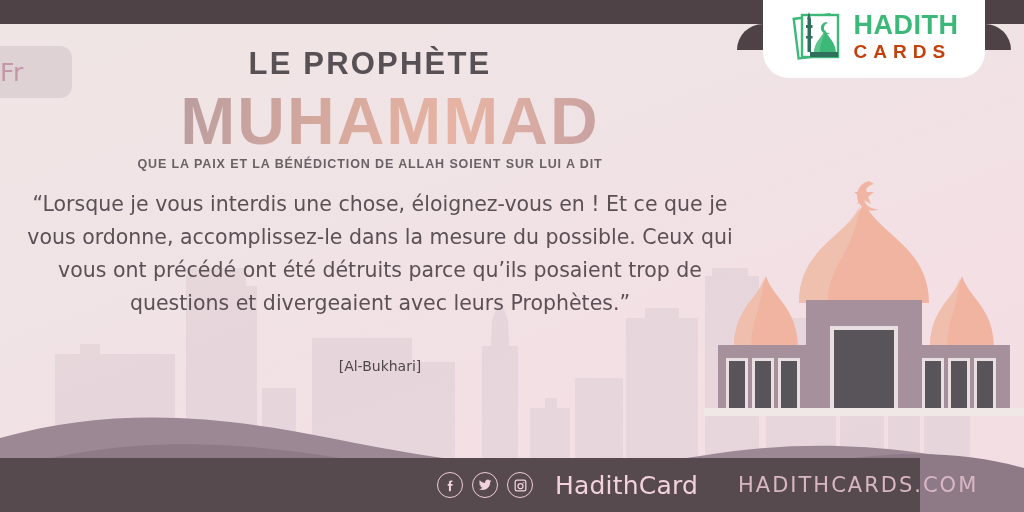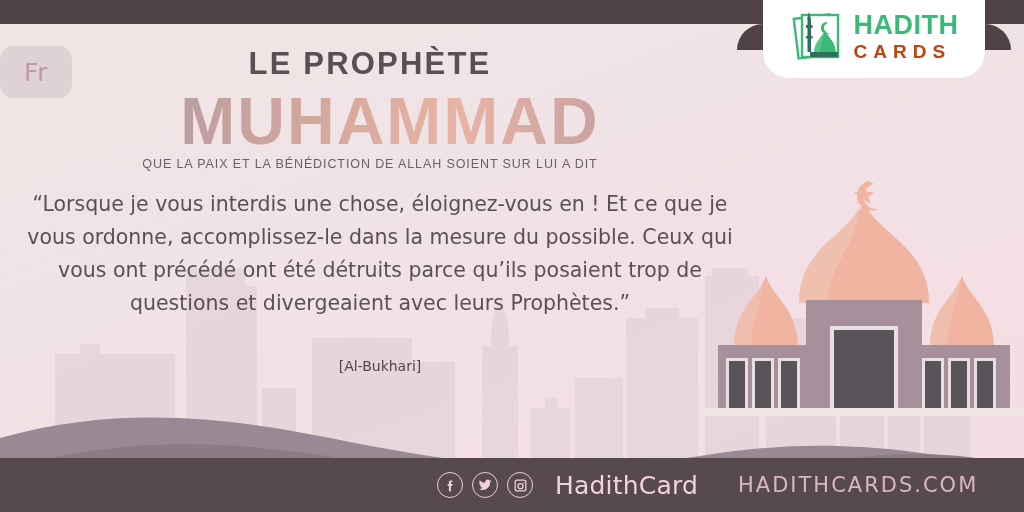--- a/index.html
+++ b/index.html
@@ -47,23 +47,22 @@
   
   .skyline { position:absolute; left:0; bottom:54px; width:1024px; height:200px; z-index:1; }
   .dunes   { position:absolute; left:0; bottom:0;  width:1024px; height:160px; z-index:2; }
   .mosque  { position:absolute; right:0px; bottom:54px; width:320px; height:300px; z-index:3; }
 
   
   .fr-badge {
     position:absolute; left:0; top:46px; width:72px; height:52px;
     background:#ded2d4;
     border-top-right-radius:12px; border-bottom-right-radius:12px;
-    display:flex; align-items:center; justify-content:center;
+    display:flex; align-items:center; 
     z-index:8;
-    border-radius:14px;
   }
   .fr-badge span {
     font-family:"DejaVu Sans", sans-serif;
     font-size:25px; font-weight:400; color:#c396a8; letter-spacing:0.5px;
   }
 
   
   .header { position:absolute; left:0; top:48px; width:740px; text-align:center; z-index:8; }
   .kicker {
     font-family:"Liberation Sans", sans-serif;
@@ -73,41 +72,41 @@
   .bigname {
     font-family:"Liberation Sans", sans-serif;
     font-size:66px; font-weight:bold; letter-spacing:2px; line-height:1.05;
     margin-top:8px;
     background:linear-gradient(100deg,#a48e99 0%, #b39aa0 18%, #d6a99d 45%, #e7b4a4 62%, #c6a0a0 82%, #a78f9a 100%);
     -webkit-background-clip:text; background-clip:text;
     -webkit-text-fill-color:transparent; color:transparent;padding-left:40px;
   }
   .subline {
     font-family:"Liberation Sans", sans-serif;
-    font-size:12.5px; font-weight:normal; letter-spacing:0.9px; color:#6a6166;
+    font-size:12.5px; font-weight:bold; letter-spacing:0.9px; color:#6a6166;
     margin-top:1px;
   }
 
   
   .quote {
     position:absolute; left:10px; top:188px; width:740px;
     text-align:center; z-index:8;
     font-family:"DejaVu Sans", sans-serif;
     font-size:20.5px; line-height:33px; color:#5a5055; font-weight:400;
   }
   .source {
     position:absolute; left:10px; top:358px; width:740px;
     text-align:center; z-index:8;
     font-family:"DejaVu Sans", sans-serif;
     font-size:14px; color:#4f464c;
   }
 
   
   .bottombar {
-    position:absolute; left:0; bottom:0; width:1024px; height:54px;
+    position:absolute; left:0; bottom:0; width:920px; height:54px;
     background:#564a4e; z-index:9;
     display:flex; align-items:center;
   }
   .social-group {
     position:absolute; left:437px; display:flex; align-items:center; gap:9px;
   }
   .sicon {
     width:26px; height:26px; border-radius:50%;
     border:1.6px solid #f0cdd8;
     display:flex; align-items:center; justify-content:center;

